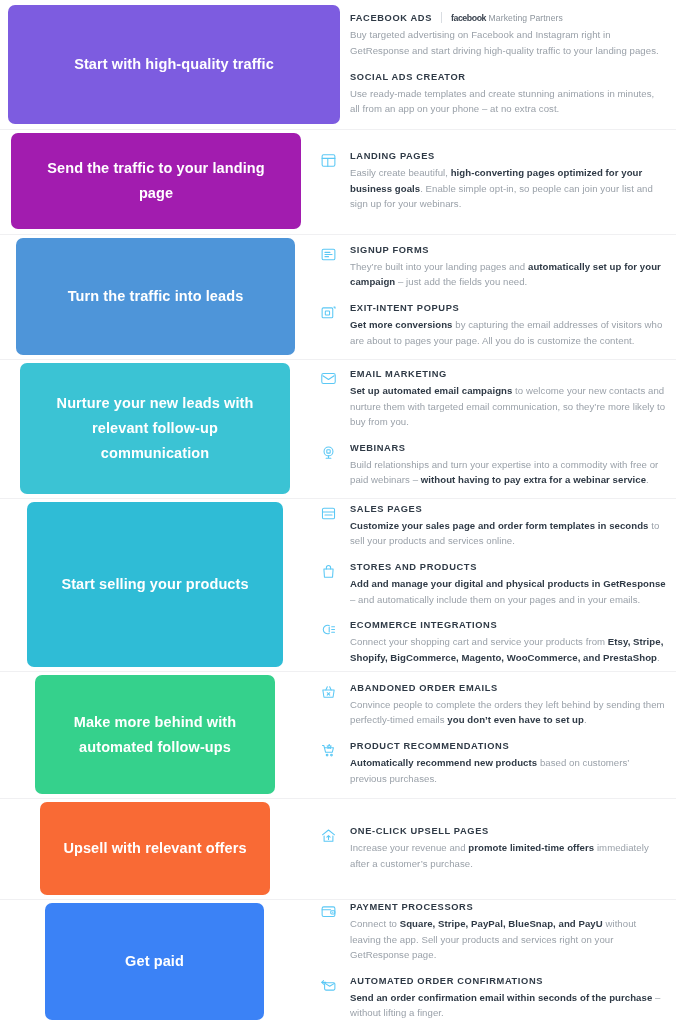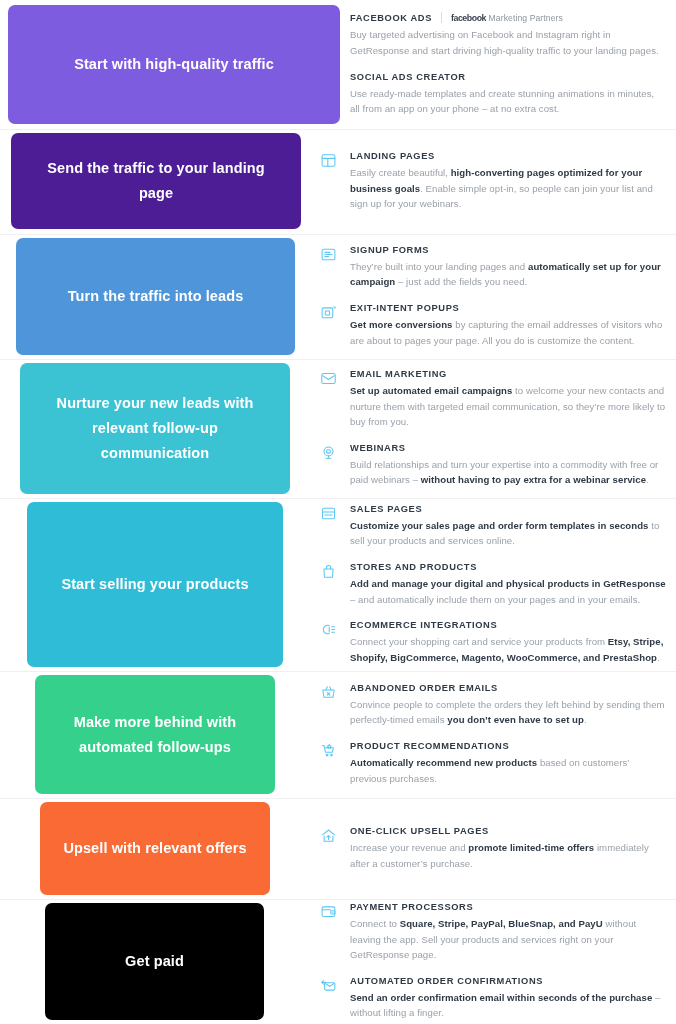--- a/index.html
+++ b/index.html
@@ -162,21 +162,21 @@
               <span>SOCIAL ADS CREATOR</span>
             </div>
             <div class="f-desc"><span>Use ready-made templates and create stunning animations in minutes, all from an app on your phone – at no extra cost.</span></div>
           </div>
         </div>
       </div>
     </div>
     <div class="row" style="top: 129px; height: 105px;">
       <div class="divider-line"></div>
       <div class="stage-col">
-        <div class="stage" style="background: #4c1d95; left: 11px; width: 290px; top: 4px; height: 96px;">
+        <div class="stage" style="background: #a21caf; left: 11px; width: 290px; top: 4px; height: 96px;">
           <span>Send the traffic to your landing page</span>
         </div>
       </div>
       <div class="features">
         <div class="feature">
           <span class="f-icon">
             <svg width="17" height="17" viewBox="0 0 24 24" fill="none" stroke="#5bc8f5" stroke-width="1.5" stroke-linecap="round" stroke-linejoin="round">
               <rect x="3" y="4" width="18" height="16" rx="2"></rect>
               <path d="M3 9h18M11 9v11"></path>
             </svg>
@@ -383,21 +383,21 @@
               <span>ONE-CLICK UPSELL PAGES</span>
             </div>
             <div class="f-desc"><span>Increase your revenue and </span><b>promote limited-time offers</b><span> immediately after a customer’s purchase.</span></div>
           </div>
         </div>
       </div>
     </div>
     <div class="row" style="top: 899px; height: 125px;">
       <div class="divider-line"></div>
       <div class="stage-col">
-        <div class="stage" style="background: #000000; left: 45px; width: 219px; top: 4px; height: 117px;">
+        <div class="stage" style="background: #3b82f6; left: 45px; width: 219px; top: 4px; height: 117px;">
           <span>Get paid</span>
         </div>
       </div>
       <div class="features">
         <div class="feature">
           <span class="f-icon">
             <svg width="17" height="17" viewBox="0 0 24 24" fill="none" stroke="#5bc8f5" stroke-width="1.5" stroke-linecap="round" stroke-linejoin="round">
               <rect x="3" y="5.5" width="18" height="13.5" rx="2.2"></rect>
               <path d="M3 9.4h12"></path>
               <rect x="15.2" y="11" width="5.8" height="4.4" rx="1.2"></rect>

